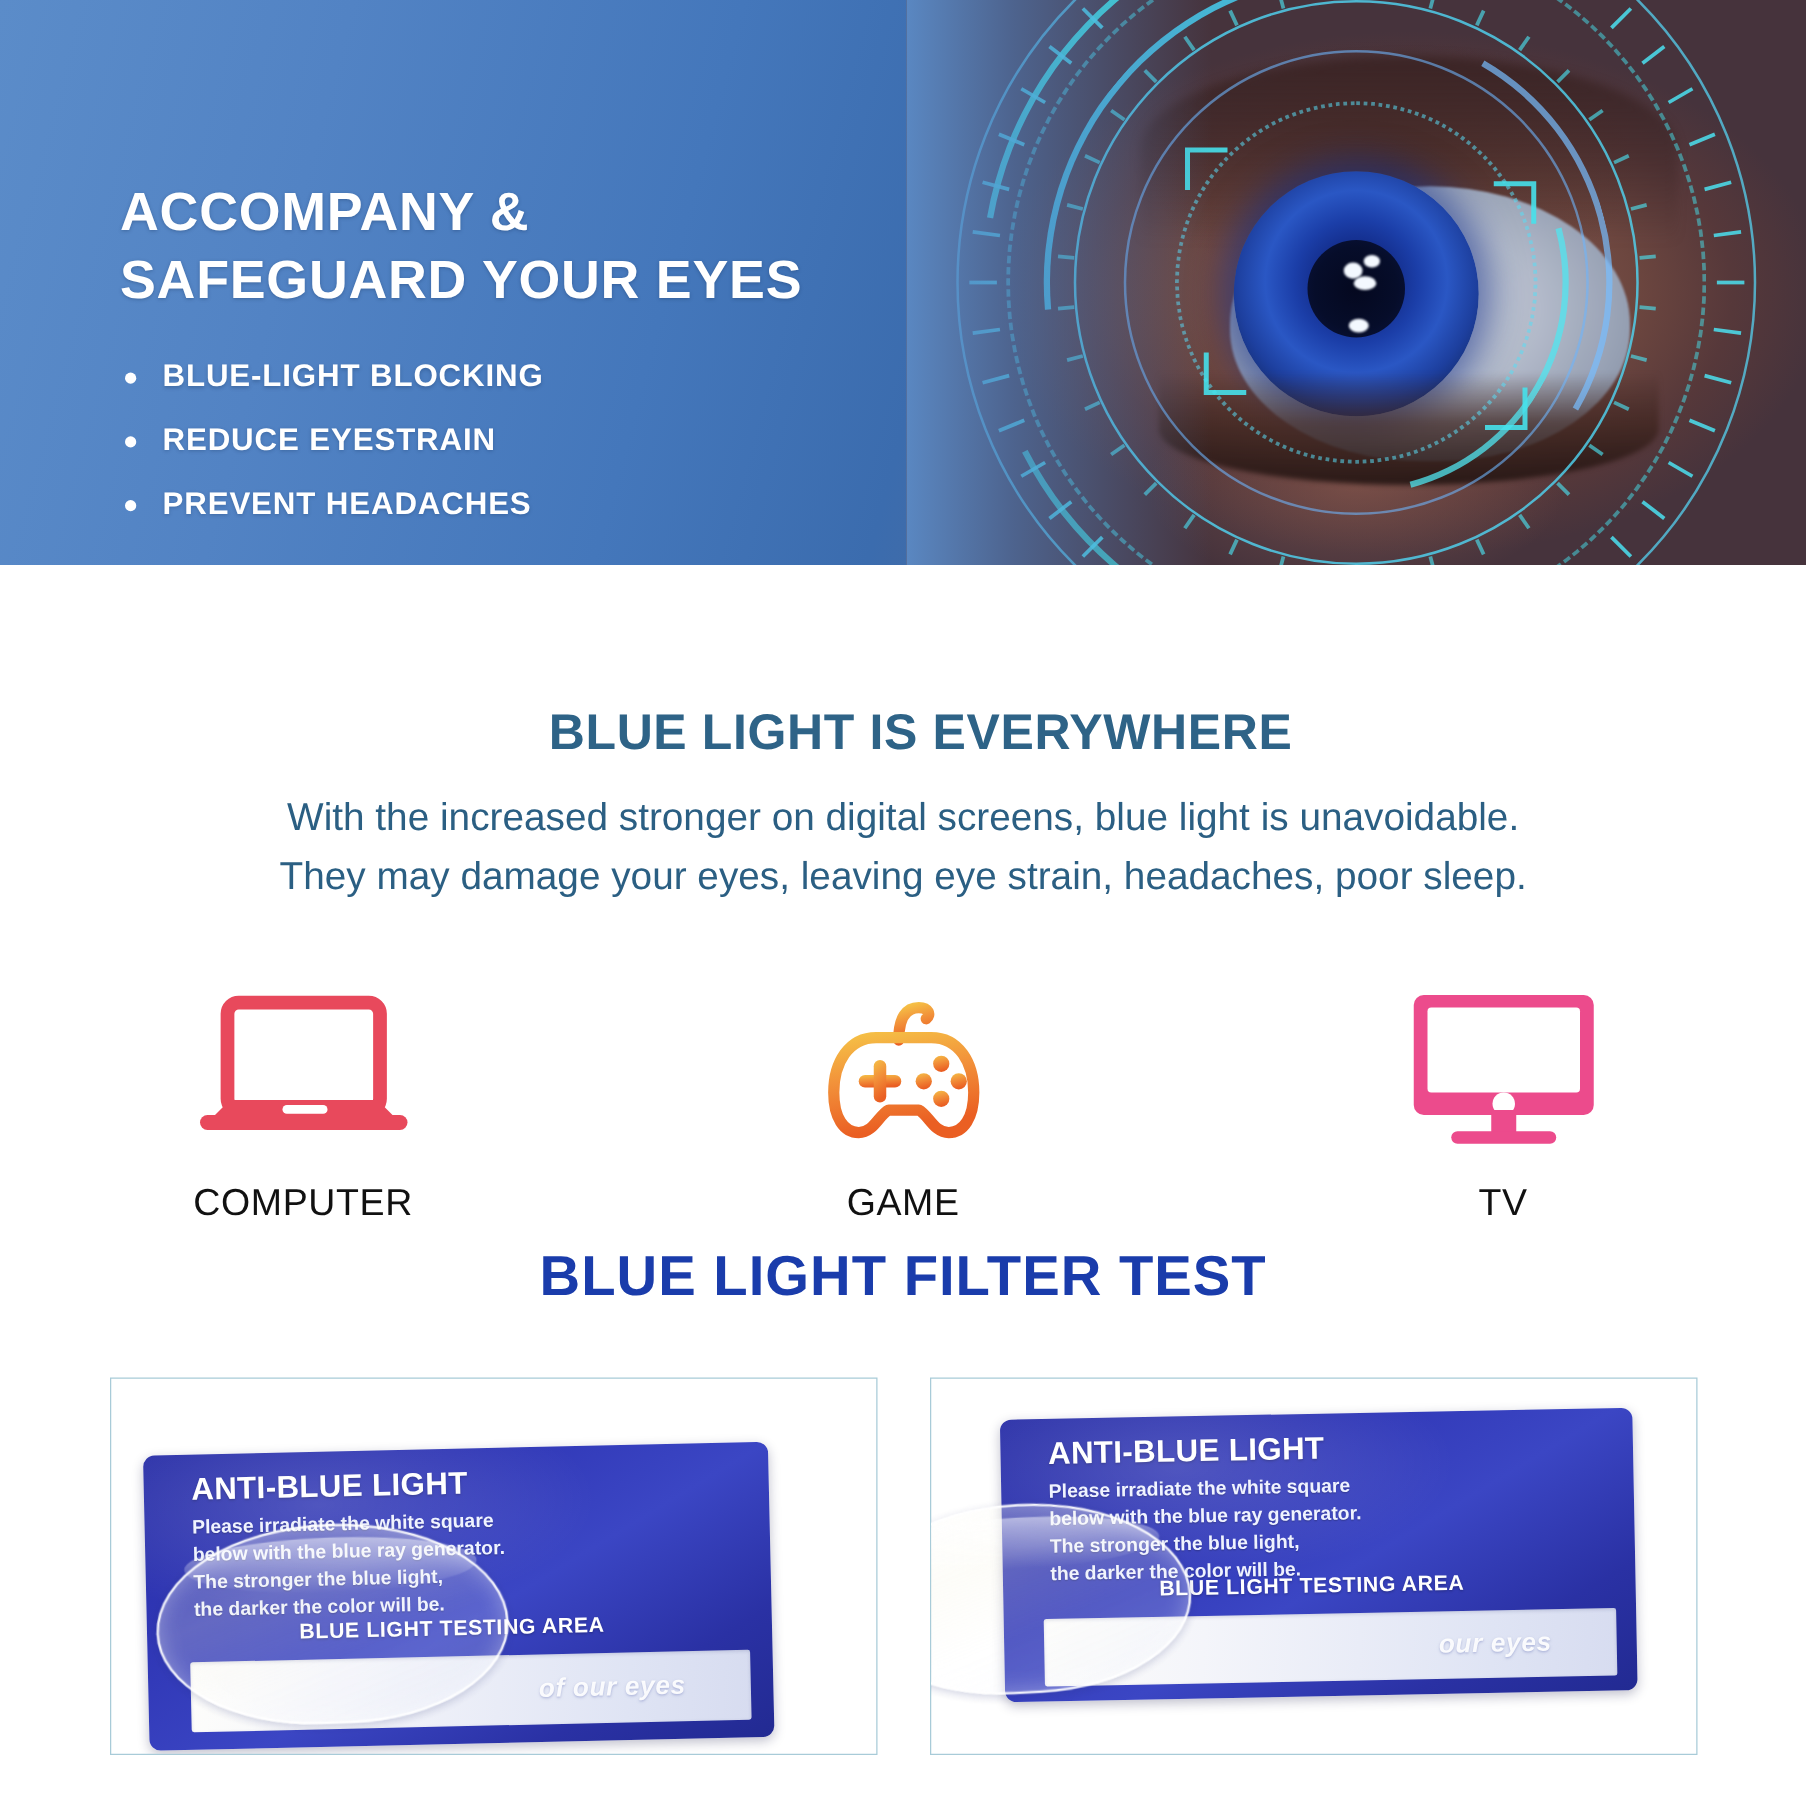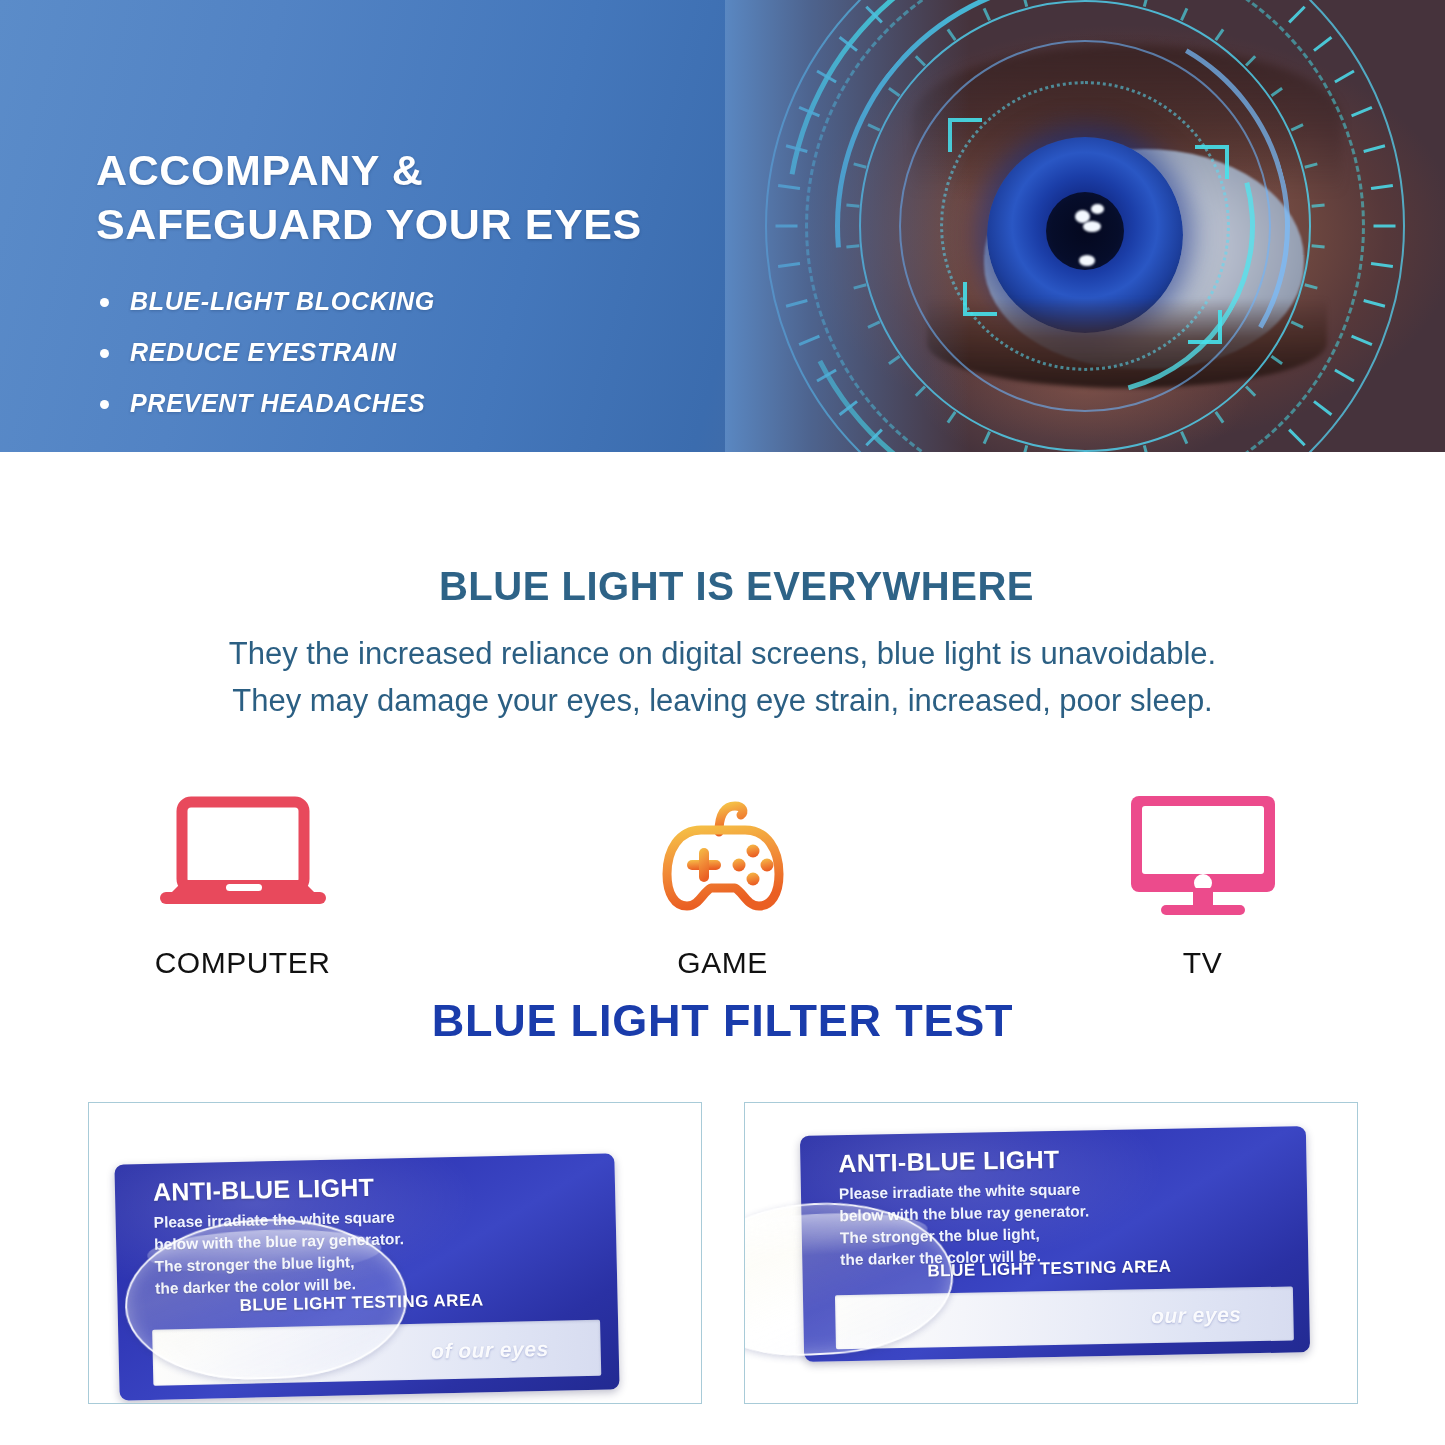--- a/index.html
+++ b/index.html
@@ -154,21 +154,21 @@
     color: #ffffff;
     font-size: 43px;
     font-weight: 700;
     letter-spacing: .6px;
     line-height: 1.26;
     text-transform: uppercase;
     font-stretch: condensed;
     text-shadow: 0 1px 3px rgba(20,45,85,.35);
     margin-top: 39px;
   }
-  .hero-list { list-style: none; margin-top: 36px; font-style: italic; }
+  .hero-list { list-style: none; margin-top: 36px; }
   .hero-list li {
     position: relative;
     color: #ffffff;
     font-size: 25px;
     font-weight: 700;
     letter-spacing: .7px;
     text-transform: uppercase;
     padding-left: 34px;
     margin-bottom: 22px;
     text-shadow: 0 1px 3px rgba(20,45,85,.3);
@@ -464,22 +464,22 @@
       <li>BLUE-LIGHT BLOCKING</li>
       <li>REDUCE EYESTRAIN</li>
       <li>PREVENT HEADACHES</li>
     </ul>
   </div>
 </div>
 
 <div class="sec-every">
   <h2 class="h2-everywhere">BLUE LIGHT IS EVERYWHERE</h2>
   <p class="sub-everywhere">
-    <span>They the increased reliance on digital screens, blue light is unavoidable.</span>
-    <span>They may damage your eyes, leaving eye strain, increased, poor sleep.</span>
+    <span>With the increased stronger on digital screens, blue light is unavoidable.</span>
+    <span>They may damage your eyes, leaving eye strain, headaches, poor sleep.</span>
   </p>
 
   <div class="devices">
 
     <div class="device">
       <div class="device-icon">
         <svg width="170" height="118" viewBox="0 0 170 118">
           <rect x="24" y="6" width="122" height="86" rx="9" fill="none" stroke="#e8495c" stroke-width="11"></rect>
           <rect x="2" y="96" width="166" height="12" rx="6" fill="#e8495c"></rect>
           <path d="M14 96 L26 84 L144 84 L156 96 Z" fill="#e8495c"></path>

